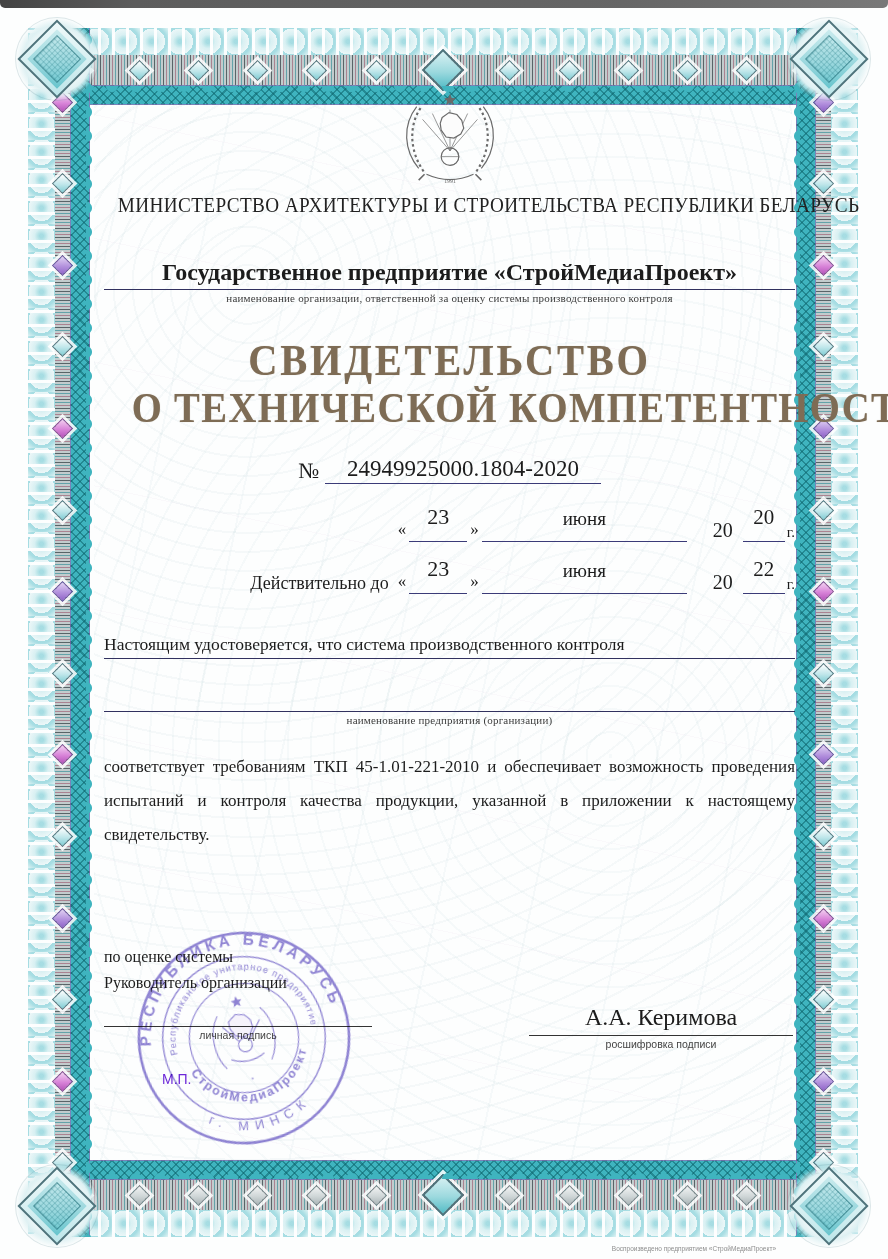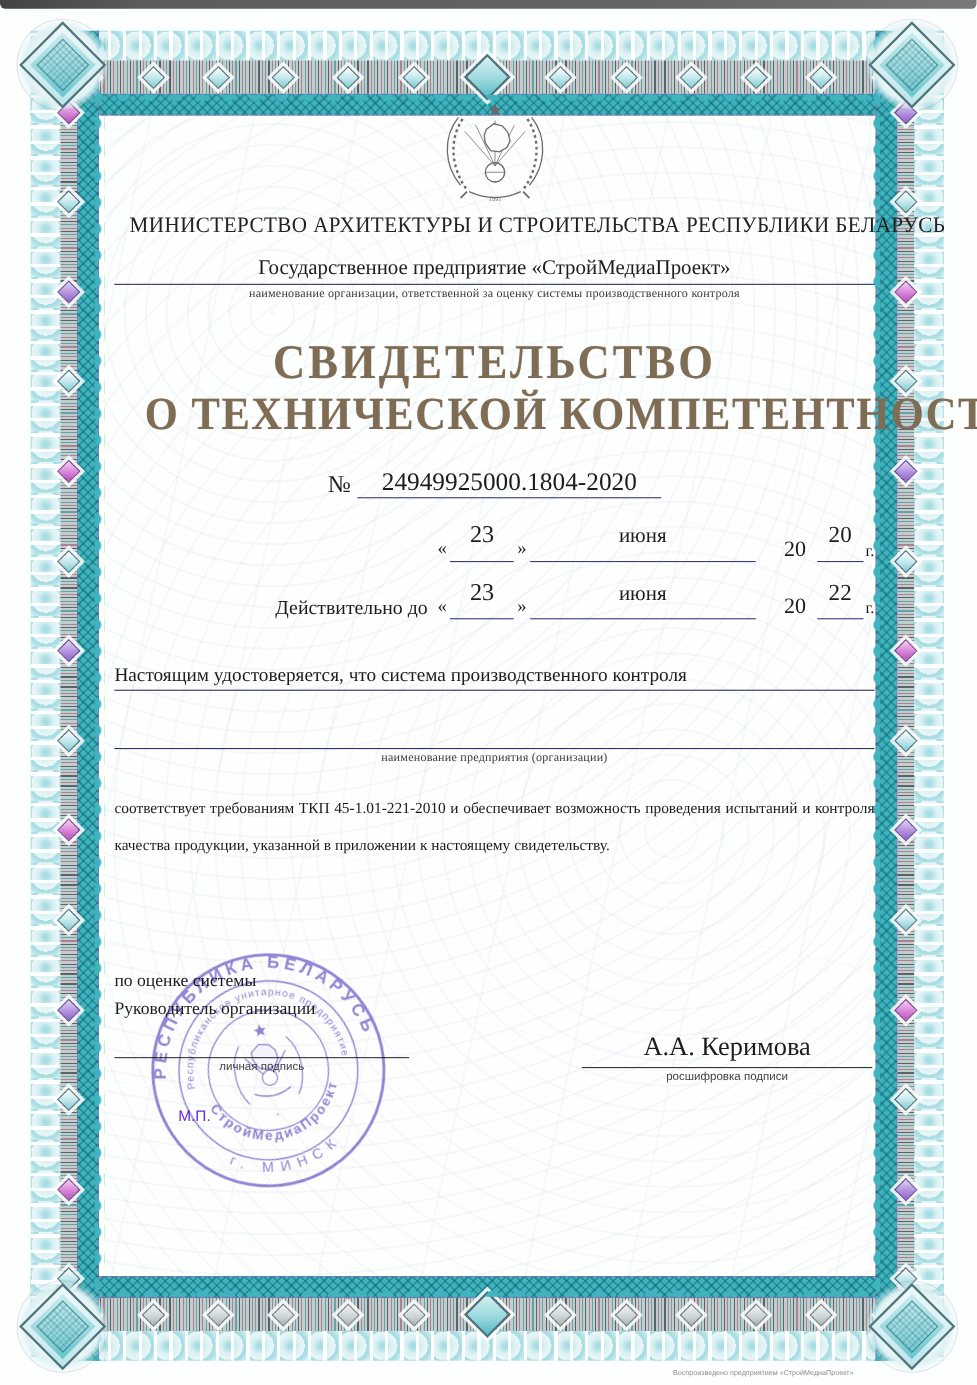--- a/index.html
+++ b/index.html
@@ -94,21 +94,21 @@
         repeating-radial-gradient(circle at 74% 62%,rgba(140,180,188,.09) 0 2px,transparent 2px 23px),
         repeating-linear-gradient(102deg,transparent 0 44px,rgba(150,185,195,.10) 44px 46px,transparent 46px 92px),
         repeating-linear-gradient(12deg,transparent 0 57px,rgba(186,140,198,.07) 57px 58px,transparent 58px 121px);}
 
   
   .content{position:absolute;left:104px;right:93px;top:92px;z-index:3;}
   .center{text-align:center;}
   .emblem{display:block;margin:0 auto;}
   .ministry{margin:8px 0 0;font-size:20px;font-weight:normal;letter-spacing:.4px;
             transform:scaleX(.96);white-space:nowrap;color:#222;}
-  .org-name{margin-top:16px;font-size:19px;}
+  .org-name{margin-top:42px;font-size:24px;font-weight:bold;}
   .rule{border-top:1.5px solid #31315f;height:0;margin-top:3px;}
   .caption{font-family:Liberation Serif, serif;font-size:11px;color:#3c3c3c;
            letter-spacing:.2px;margin-top:2px;}
   .cert-title{margin-top:34px;color:#7e6c55;font-weight:bold;transform:scaleX(.92);
               text-shadow:0 0 1px rgba(126,108,85,.4);}
   .cert-title .l1{font-size:44px;letter-spacing:3px;line-height:1.05;}
   .cert-title .l2{font-size:42px;letter-spacing:1.5px;line-height:1.15;white-space:nowrap;}
   .num-row{margin-top:24px;display:flex;justify-content:center;align-items:flex-end;}
   .num-label{font-size:22px;padding-right:6px;}
   .num-value{font-size:23px;border-bottom:1.5px solid #3b3b78;padding:0 22px 1px;}
@@ -118,21 +118,21 @@
   .q{font-size:17px;padding:0 3px 2px;}
   .u{border-bottom:1.5px solid #3b3b78;text-align:center;padding-bottom:11px;}
   .u.day{min-width:58px;font-size:22px;}
   .u.month{min-width:205px;font-size:19px;}
   .u.year{min-width:42px;font-size:21px;margin-left:10px;}
   .cent{font-size:20px;margin-left:26px;}
   .gsuf{font-size:15px;padding-bottom:1px;margin-left:2px;}
   .intro{margin-top:40px;font-size:17.5px;}
   .company{margin-top:14px;font-size:21px;}
   .rule2{border-top:1.5px solid #31315f;height:0;margin-top:52px;}
-  .body-par{margin-top:24px;font-size:14px;line-height:34px;text-align:justify;}
+  .body-par{margin-top:24px;font-size:17px;line-height:34px;text-align:justify;}
   .sig-area{position:relative;margin-top:92px;height:235px;}
   .sig-left{position:absolute;left:0;top:0;width:268px;}
   .role{font-size:16px;line-height:26px;}
   .sig-rule{border-top:1.5px solid #333;margin-top:30px;}
   .sig-cap{font-family:"Liberation Sans",sans-serif;font-size:10.5px;color:#444;text-align:center;margin-top:2px;}
   .mp{font-family:"Liberation Sans",sans-serif;font-size:14px;color:#6d28d9;margin:30px 0 0 58px;}
   .sig-right{position:absolute;right:2px;top:60px;width:264px;text-align:center;}
   .signer-name{font-size:24px;}
   .stamp{position:absolute;left:26px;top:-20px;width:228px;height:228px;
          transform:rotate(-12deg);mix-blend-mode:multiply;opacity:.82;}

